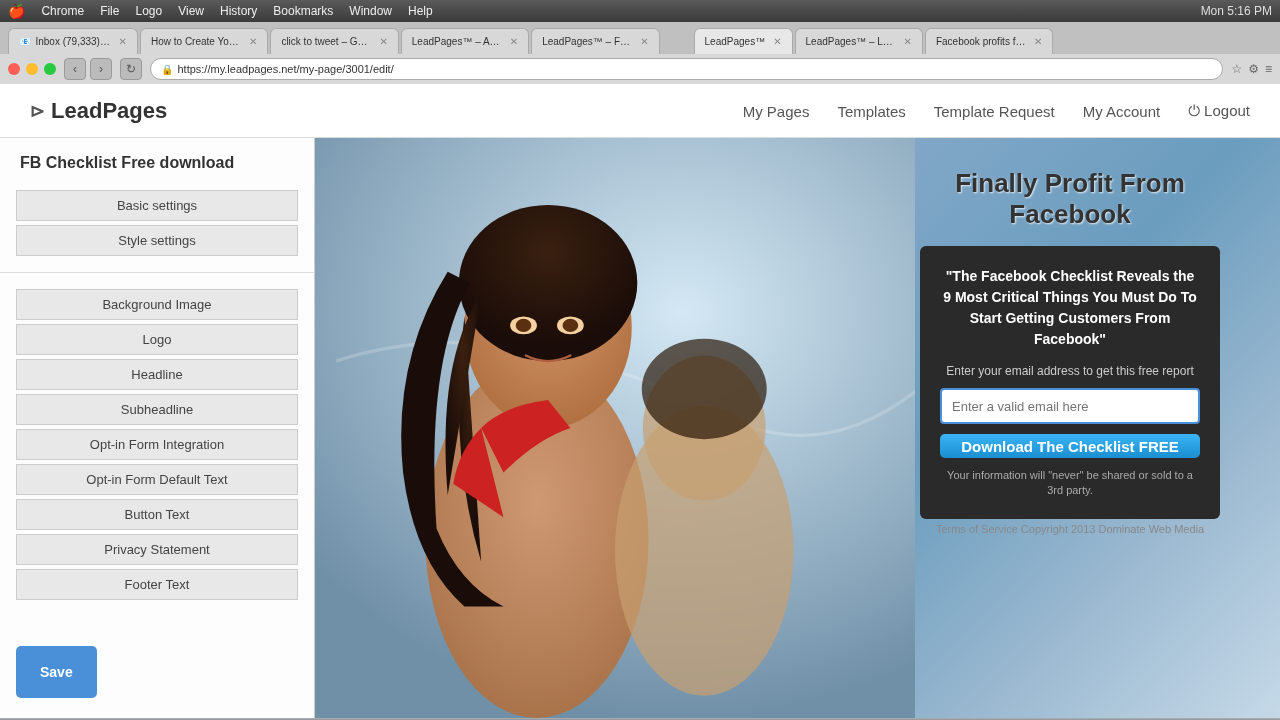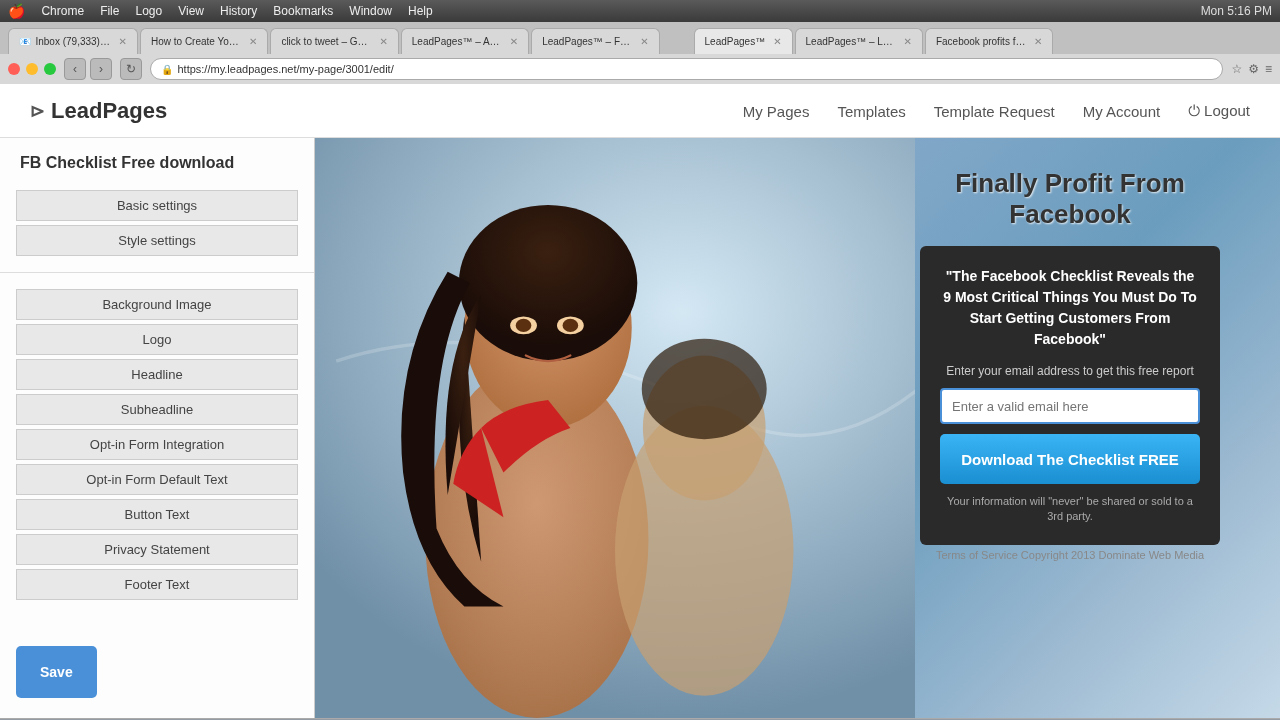--- a/index.html
+++ b/index.html
@@ -240,21 +240,21 @@
       border: 2px solid #4a90d9;
       border-radius: 4px;
       padding: 0 10px;
       font-size: 13px;
       color: #aaa;
       background: white;
       margin-bottom: 10px;
     }
     .lead-cta-btn {
       width: 100%;
-      height: 50px;
+      height: 24px;
       background: linear-gradient(to bottom, #3ab4f5, #1a8fd1);
       border: none;
       border-radius: 5px;
       color: white;
       font-size: 15px;
       font-weight: bold;
       cursor: pointer;
       margin-bottom: 10px;
       text-transform: none;
     }

